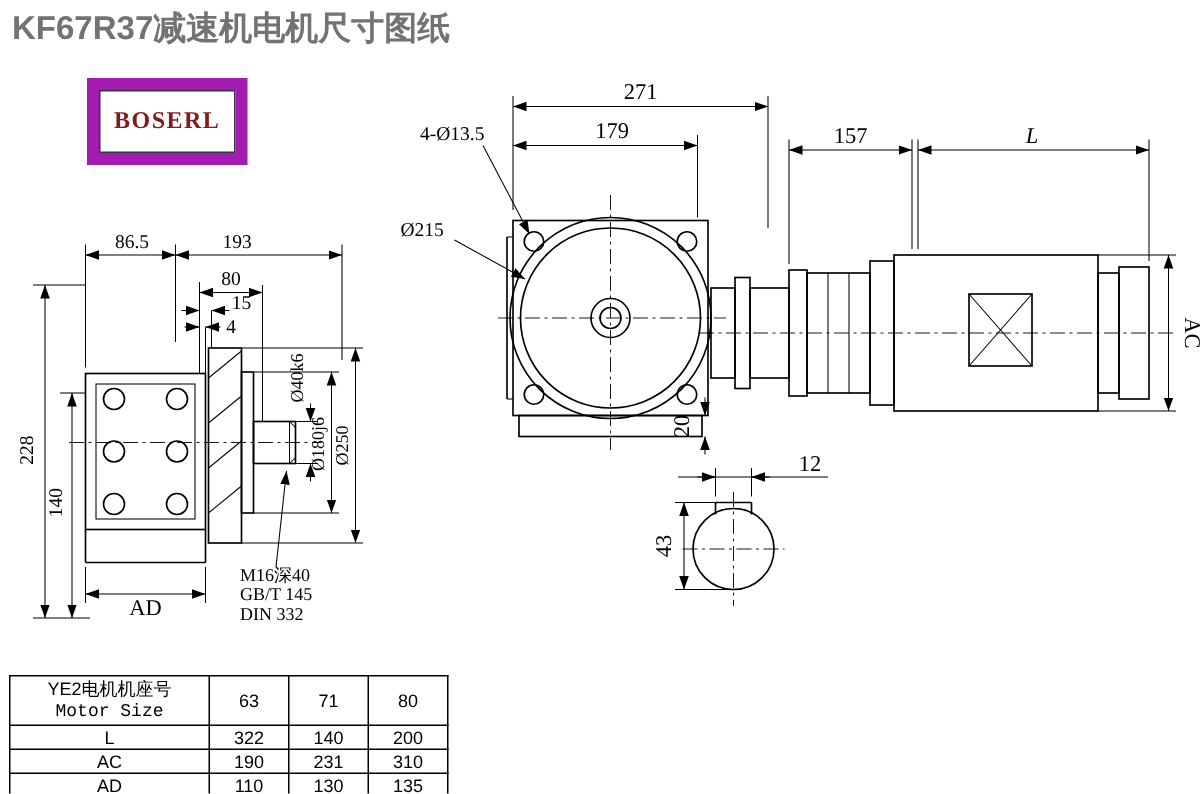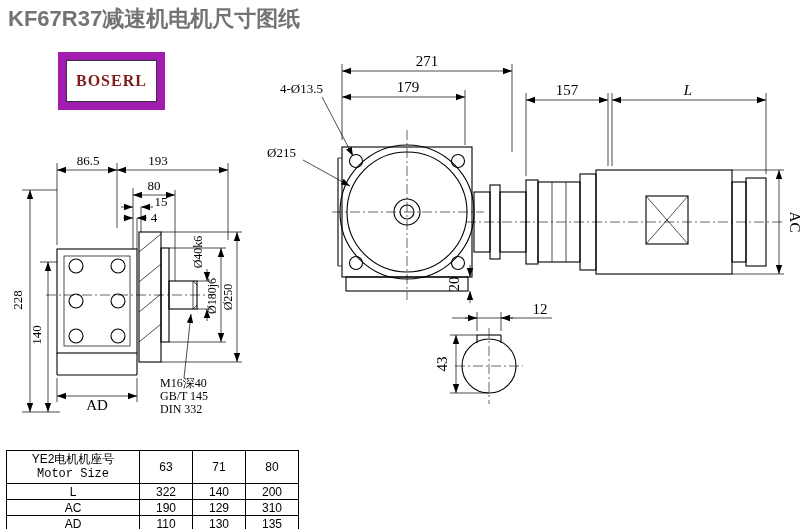--- a/index.html
+++ b/index.html
@@ -235,21 +235,21 @@
     </tr>
     <tr>
       <td class="c1">L</td>
       <td class="cv">322</td>
       <td class="cv">140</td>
       <td class="cv">200</td>
     </tr>
     <tr>
       <td class="c1">AC</td>
       <td class="cv">190</td>
-      <td class="cv">129</td>
+      <td class="cv">231</td>
       <td class="cv">310</td>
     </tr>
     <tr>
       <td class="c1">AD</td>
       <td class="cv">110</td>
       <td class="cv">130</td>
       <td class="cv">135</td>
     </tr>
   </tbody>
 </table>

